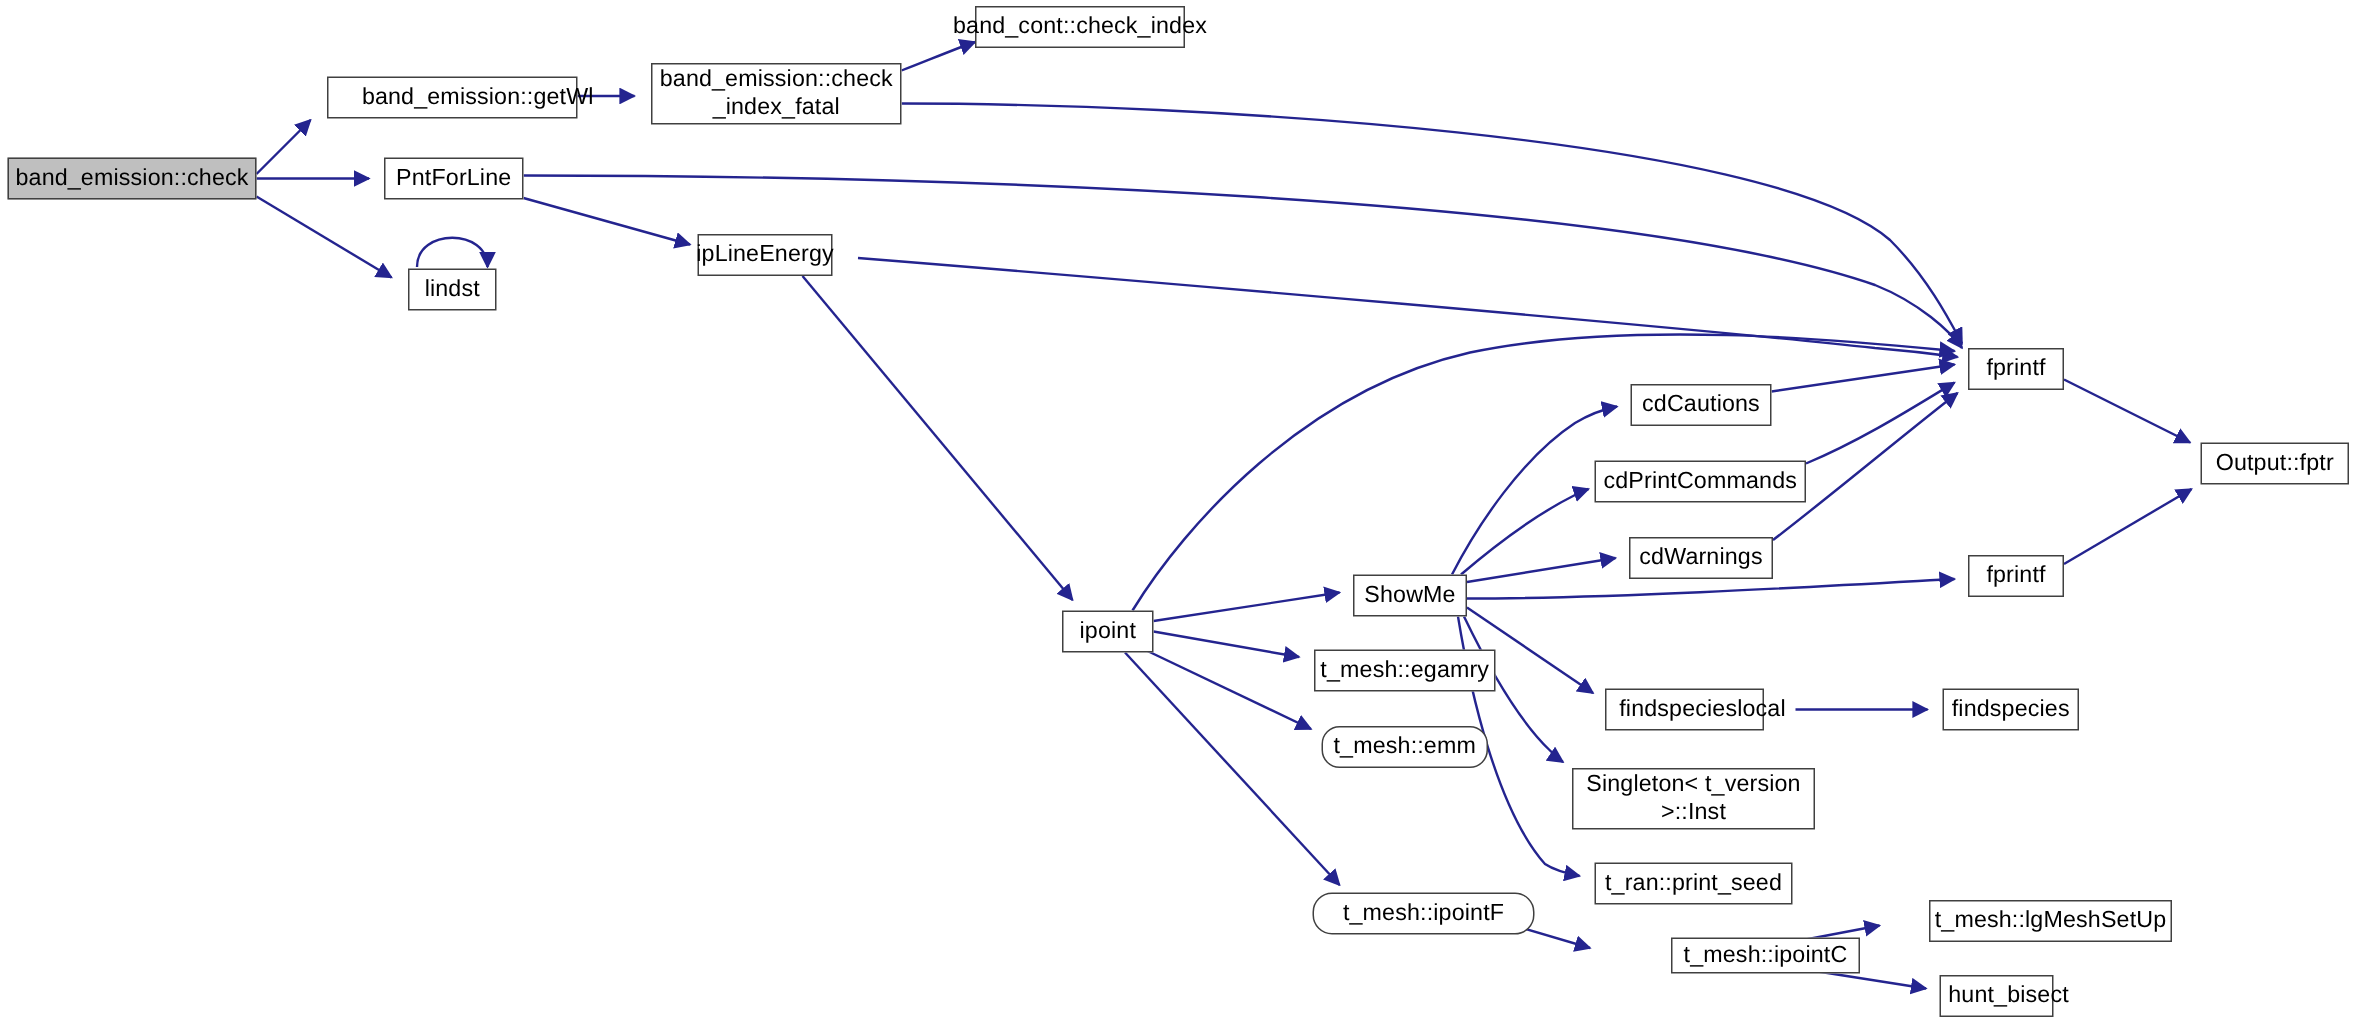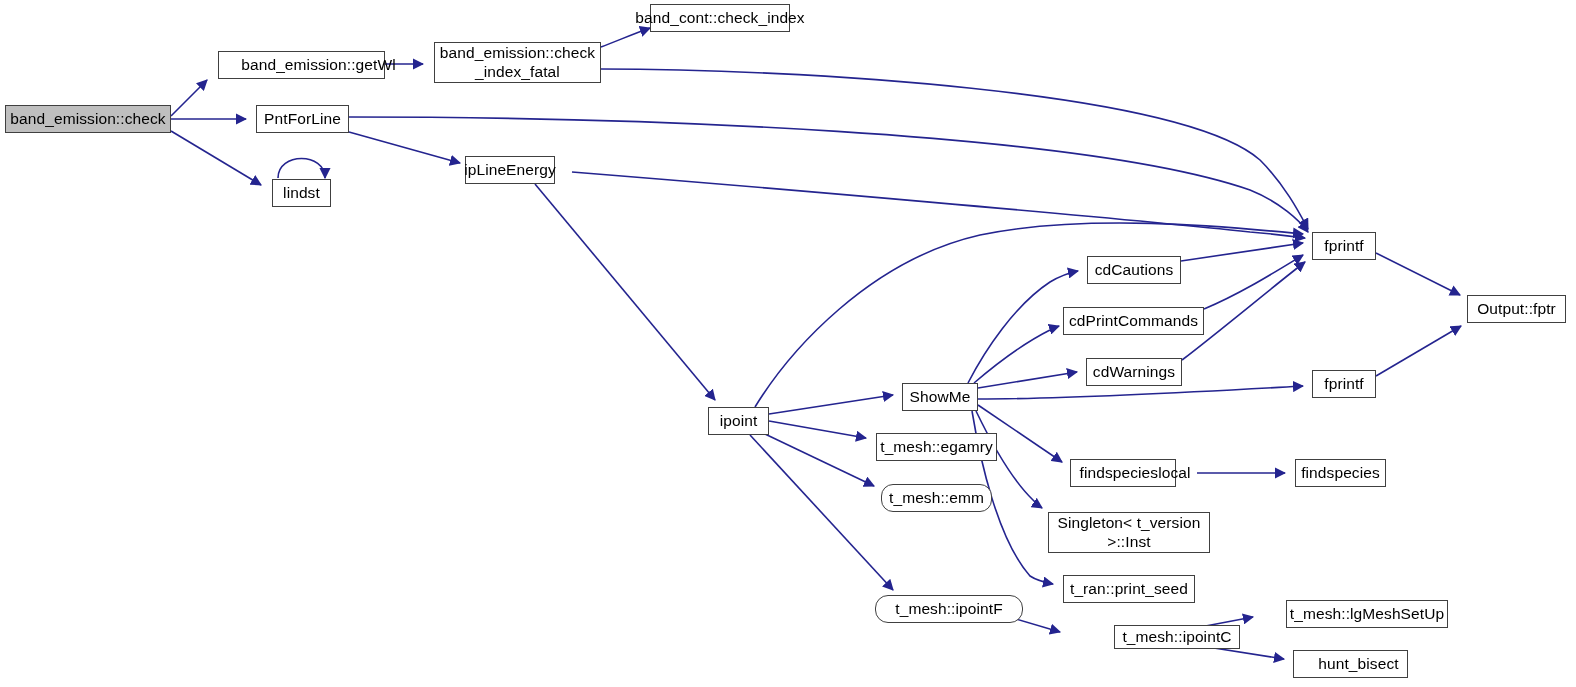--- a/index.html
+++ b/index.html
@@ -112,16 +112,16 @@
       <div class="node" style="left: 876px; top: 433px; width: 121px; height: 28px;">t_mesh::egamry</div>
       <div class="node" style="left: 881px; top: 484px; width: 111px; height: 28px; border-radius: 12px;">t_mesh::emm</div>
       <div class="node" style="left: 1070px; top: 459px; width: 106px; height: 28px; padding-left: 24px;">findspecieslocal</div>
       <div class="node" style="left: 1295px; top: 459px; width: 91px; height: 28px;">findspecies</div>
       <div class="node two-line" style="left: 1048px; top: 512px; width: 162px; height: 41px;">Singleton&lt; t_version
 &gt;::Inst</div>
       <div class="node" style="left: 1063px; top: 575px; width: 132px; height: 28px;">t_ran::print_seed</div>
       <div class="node" style="left: 875px; top: 595px; width: 148px; height: 28px; border-radius: 13px;">t_mesh::ipointF</div>
       <div class="node" style="left: 1114px; top: 625px; width: 126px; height: 24px;">t_mesh::ipointC</div>
       <div class="node" style="left: 1262px; top: 600px; width: 162px; height: 28px; margin-left: 24px;">t_mesh::lgMeshSetUp</div>
-      <div class="node" style="left: 1293px; top: 650px; width: 115px; height: 28px; padding-left: 16px;">hunt_bisect</div>
+      <div class="node" style="left: 1293px; top: 650px; width: 76px; height: 28px; padding-left: 16px;">hunt_bisect</div>
     </div>
 
 </div>
 
 </body></html>

